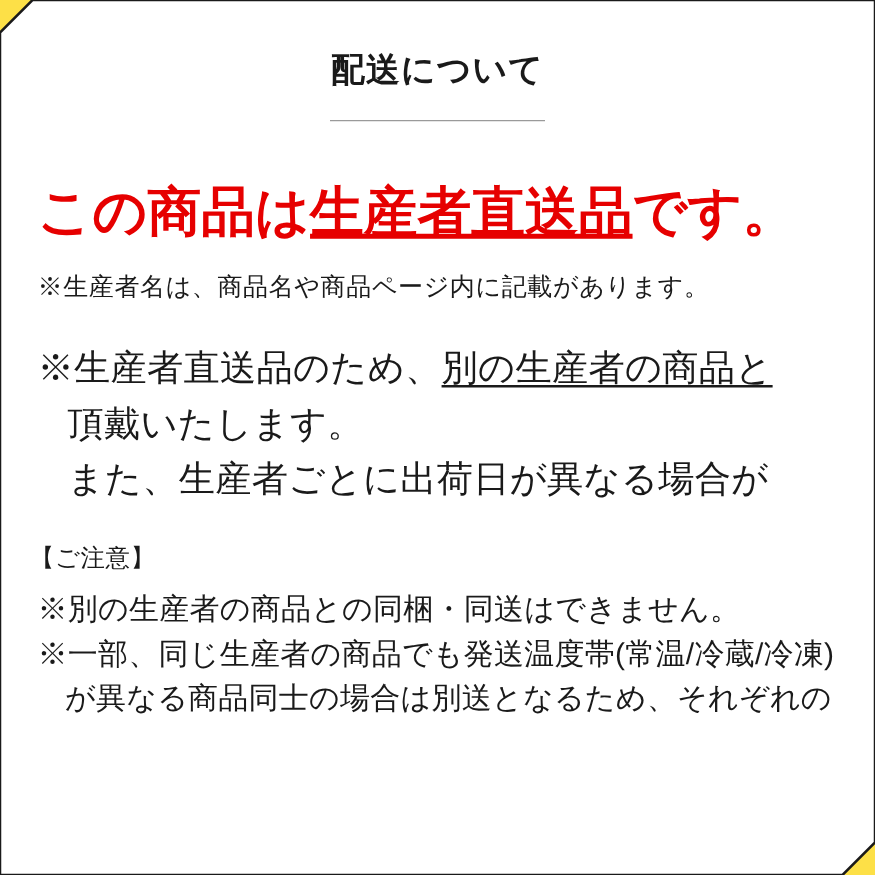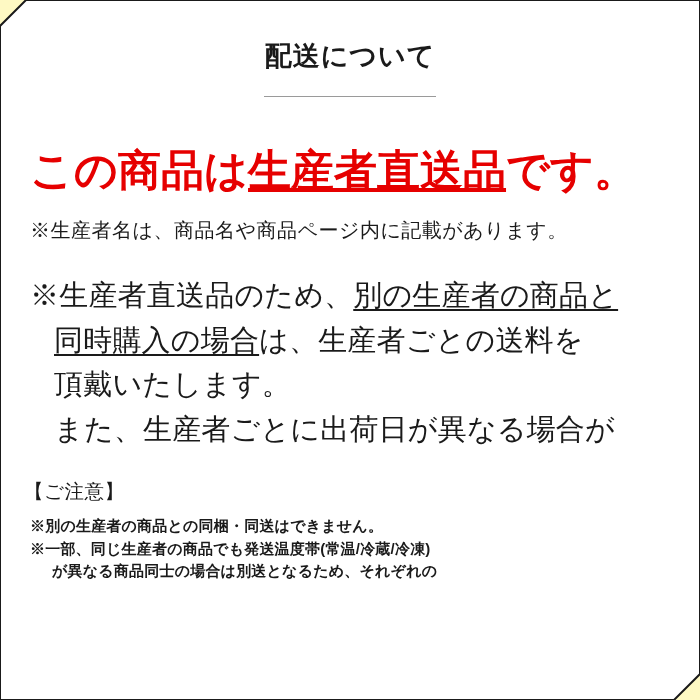--- a/index.html
+++ b/index.html
@@ -12,21 +12,21 @@
     background: #ffffff;
     font-family: "Liberation Sans", sans-serif;
     color: #1a1a1a;
     overflow: hidden;
   }
   .page {
     position: relative;
     width: 700px;
     height: 700px;
     box-sizing: border-box;
-    background: #fef9c3;
+    background: #fde047;
     overflow: hidden;
   }
   .frame {
     position: absolute;
     top: 0; left: 0;
     width: 700px;
     height: 700px;
   }
   .content {
     position: relative;
@@ -81,24 +81,23 @@
     padding-left: 24px;
   }
   .caution-title {
     margin: 26px 0 0 0;
     text-align: left;
     font-size: 19.5px;
     letter-spacing: 0.5px;
   }
   .caution-body {
     margin: 10px 0 0 6px;
-    font-size: 15px;
+    font-size: 24px;
     line-height: 1.48;
     letter-spacing: 0.2px;
-    font-weight: bold;
   }
   .caution-body .indent {
     display: block;
     padding-left: 22px;
   }
 </style>
 </head>
 <body>
 
 <div class="page">
@@ -113,21 +112,20 @@
     <div class="title-rule"></div>
 
     <div class="headline">
       <span>この商品は</span><span class="u">生産者直送品</span><span>です。</span>
     </div>
 
     <div class="note1">※生産者名は、商品名や商品ページ内に記載があります。</div>
 
     <div class="block2">
       <span>※生産者直送品のため、</span><span class="ul">別の生産者の商品と</span>
-      <span class="indent"><span class="ul">同時購入の場合</span><span>は、生産者ごとの送料を</span></span>
       <span class="indent">頂戴いたします。</span>
       <span class="indent">また、生産者ごとに出荷日が異なる場合が</span>
     </div>
 
     <div class="caution-title">【ご注意】</div>
 
     <div class="caution-body">
       <div>※別の生産者の商品との同梱・同送はできません。</div>
       <div>※一部、同じ生産者の商品でも発送温度帯(常温/冷蔵/冷凍)</div>
       <div class="indent">が異なる商品同士の場合は別送となるため、それぞれの</div>

